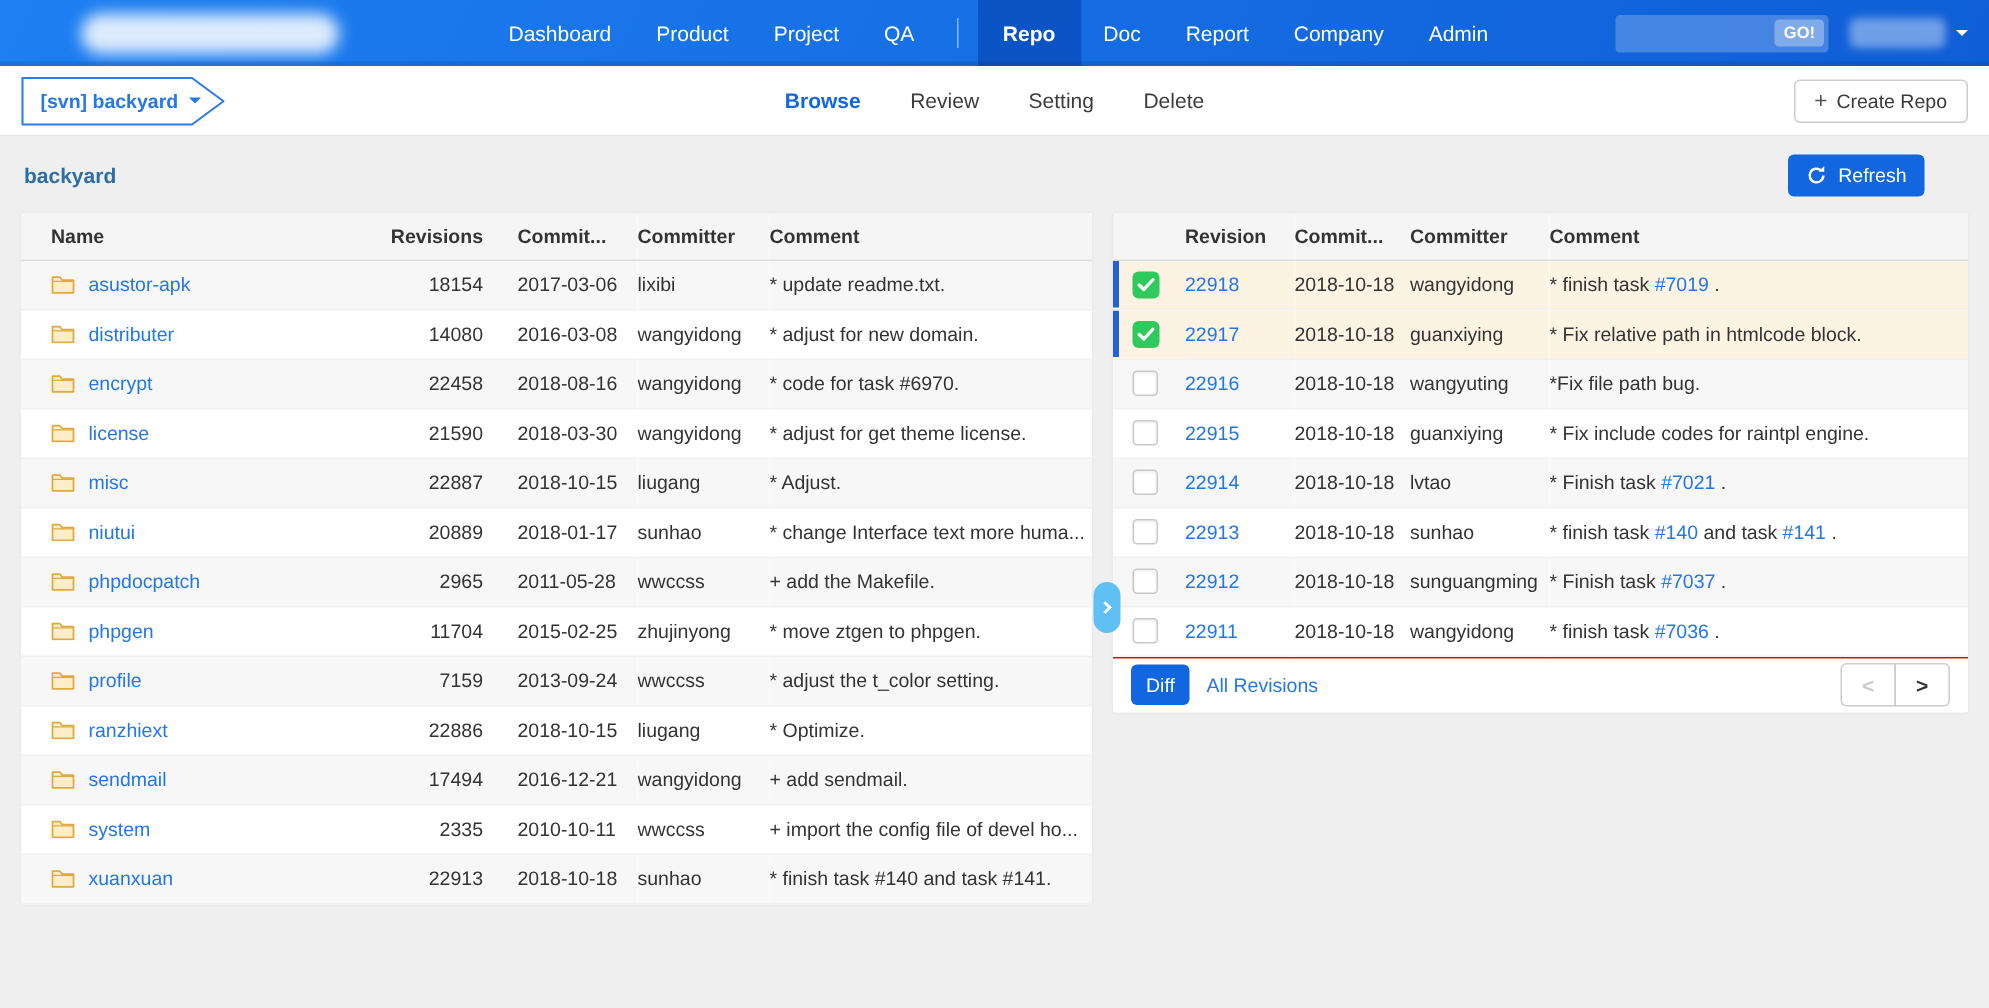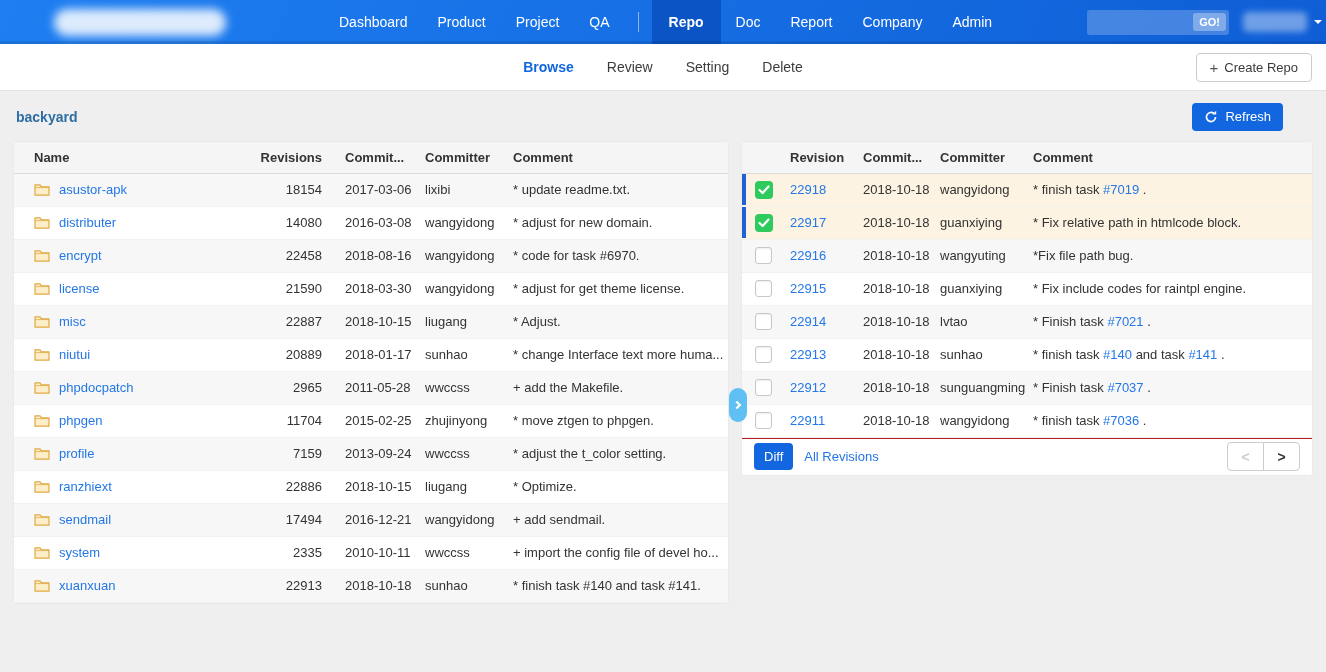--- a/index.html
+++ b/index.html
@@ -1,21 +1,21 @@
 <!DOCTYPE html>
 <html style="--accent: #1266e0; --link: #2377e6; --title: #2e6da4; --nav1: #1e7ff2; --nav2: #0f5ed6; --navActive: #0b54c6; --selBg: #fcf3e2; --selBar: #2062d4; --check: #2fca5d; --handle: #5fc0f3;"><head>
 <meta charset="utf-8">
 <style>
   * { margin:0; padding:0; box-sizing:border-box; }
   html,body { width:1326px; height:672px; overflow:hidden; }
   body { font-family:"Liberation Sans", sans-serif; font-size:13px; color:#333; background:#efefef; }
   a { text-decoration:none; cursor:pointer; }
 
   
-  .navbar { height:44px; display:flex; align-items:center; padding-right:4px; position:relative;
+  .navbar { height:44px; display:flex; align-items:center; padding-right:14px; position:relative;
             background:linear-gradient(115deg, var(--nav1,#1e7ff2), var(--nav2,#0f5ed6)); }
   .navbar::after { content:''; position:absolute; left:0; right:0; bottom:0; height:3px; background:rgba(0,0,0,.10); }
   .logo-blob { width:172px; height:27px; border-radius:14px; background:rgba(255,255,255,.85); filter:blur(5px); margin-left:54px; flex:none; }
   .nav-items { display:flex; align-items:center; height:44px; margin-left:98px; }
   .nav-item { color:#fff; font-size:14px; padding:0 15px; height:44px; line-height:44px; display:block; }
   .nav-item.active { background:var(--navActive,#0b54c6); font-weight:bold; padding:0 17px; }
   .nav-divider { width:1px; height:20px; background:rgba(255,255,255,.5); margin:0 13px; }
   .nav-right { margin-left:auto; display:flex; align-items:center; gap:14px;justify-content:center; }
   .searchbox { width:142px; height:25px; background:rgba(255,255,255,.22); border-radius:3px;
                display:flex; align-items:center; padding:0 3px 0 8px; }
@@ -109,20 +109,29 @@
       <button class="go-btn">GO!</button>
     </div>
     <div class="user-menu">
       <span class="user-blob"></span>
       <span class="caret-down"></span>
     </div>
   </div>
 </nav>
 
 <div class="toolbar">
+  <div class="picker">
+    <svg class="shape" viewBox="0 0 136 33" preserveAspectRatio="none">
+      <polygon points="1,1 114,1 135,16.5 114,32 1,32" fill="#ffffff" stroke="#2f7be8" stroke-width="1.4" stroke-linejoin="round"></polygon>
+    </svg>
+    <span class="picker-inner">
+      <span>[svn] backyard</span>
+      <span class="picker-caret"></span>
+    </span>
+  </div>
   <div class="tabs" id="repo-tabs">
       <a class="tab active">Browse</a>
       <a class="tab">Review</a>
       <a class="tab">Setting</a>
       <a class="tab">Delete</a>
     </div>
   <button class="create-btn">
     <span class="plus">+</span>
     <span>Create Repo</span>
   </button>

